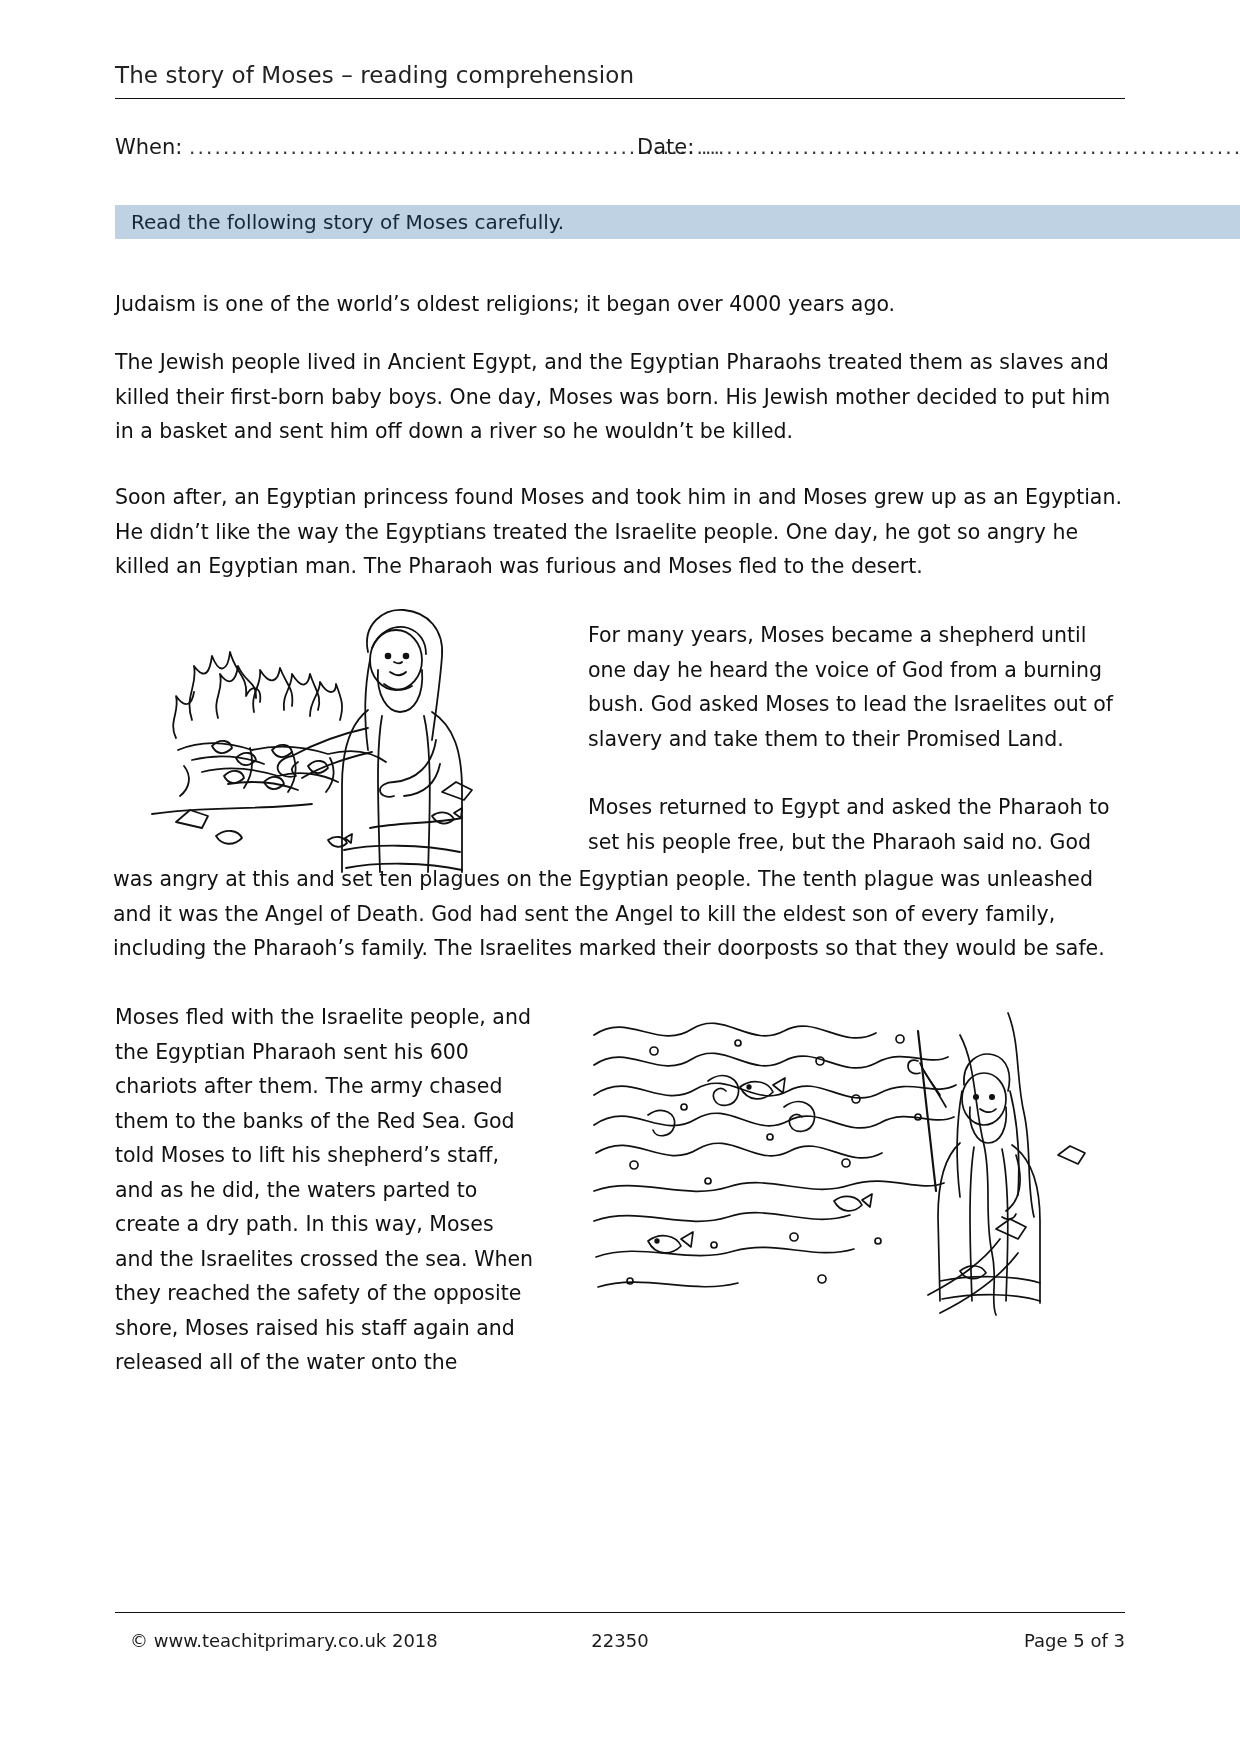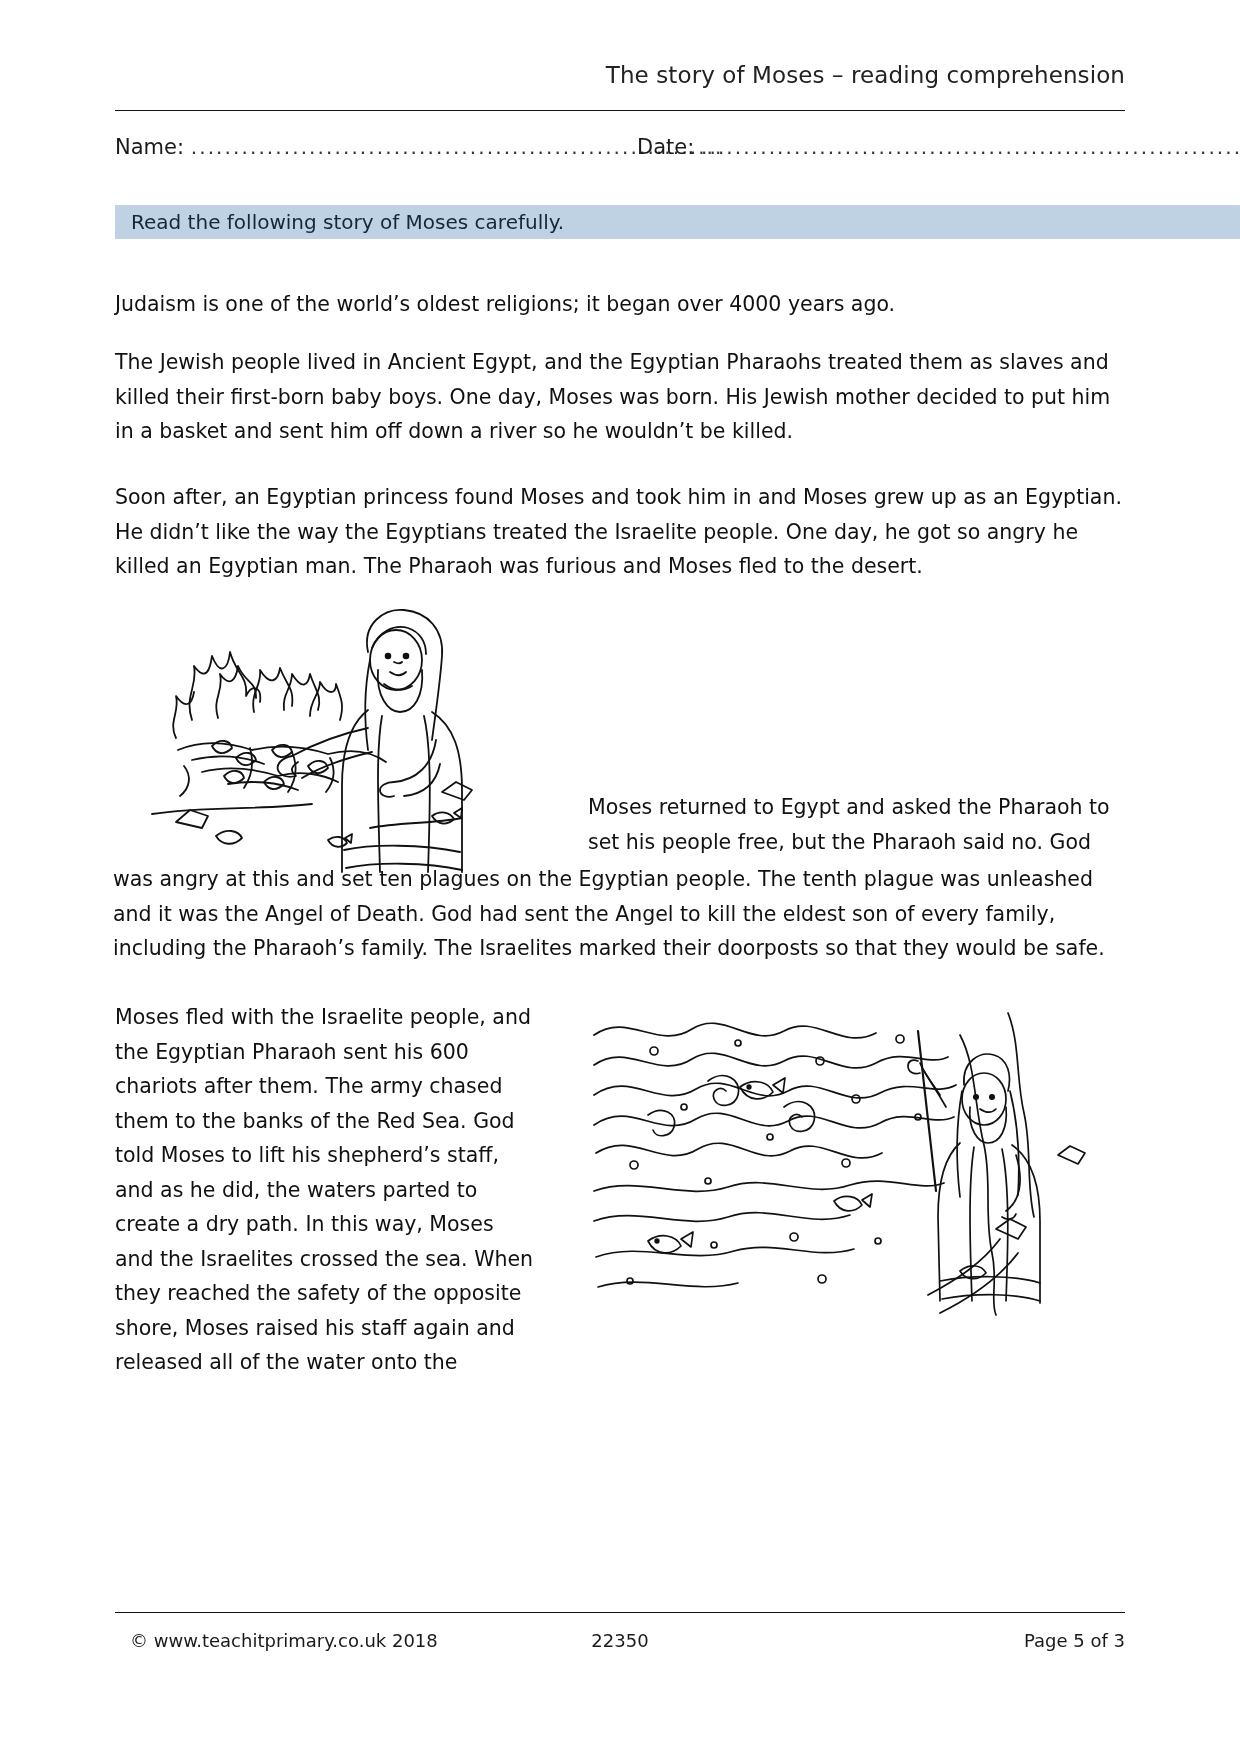--- a/index.html
+++ b/index.html
@@ -22,24 +22,23 @@
     height: 1754px;
     box-sizing: border-box;
     padding: 0;
   }
   
   .header {
     position: absolute;
     left: 115px;
     top: 62px;
     width: 1010px;
-    text-align: right;
     font-size: 23px;
     color: #222;
-    padding-bottom: 22px;
+    padding-bottom: 10px;
     border-bottom: 1.5px solid #111;
     letter-spacing: 0.1px;
   }
   
   .namedate {
     position: absolute;
     left: 115px;
     top: 135px;
     width: 1010px;
     font-size: 21px;
@@ -124,21 +123,21 @@
 </style>
 </head>
 <body>
 
 <div class="page">
 
   <div class="header">The story of Moses – reading comprehension</div>
 
   <div class="namedate">
     <div class="nm">
-      <span>Name:</span>
+      <span>When:</span>
       <span class="dots">...............................................................</span>
     </div>
     <div class="dt">
       <span>Date:</span>
       <span class="dots">...................................................................</span>
     </div>
   </div>
 
   <div class="banner">Read the following story of Moses carefully.</div>
 
@@ -210,20 +209,21 @@
         <path d="M304 140 C300 166 284 180 262 182"></path>
         <path d="M308 164 C304 184 292 194 272 196"></path>
         <path d="M262 182 c-8 0 -14 4 -14 8 c0 6 8 8 14 6"></path>
 
         <path d="M212 250 C240 244 290 244 328 252"></path>
         <path d="M214 268 C244 262 294 262 330 270"></path>
       </g>
     </svg>
   </div>
 
+  <div class="para" id="p4">For many years, Moses became a shepherd until one day he heard the voice of God from a burning bush. God asked Moses to lead the Israelites out of slavery and take them to their Promised Land.</div>
   <div class="para" id="p6">was angry at this and set ten plagues on the Egyptian people. The tenth plague was unleashed and it was the Angel of Death. God had sent the Angel to kill the eldest son of every family, including the Pharaoh’s family. The Israelites marked their doorposts so that they would be safe.</div>
   <div class="para" id="p5">Moses returned to Egypt and asked the Pharaoh to set his people free, but the Pharaoh said no. God</div>
 
   <div class="para" id="p7">Moses fled with the Israelite people, and the Egyptian Pharaoh sent his 600 chariots after them. The army chased them to the banks of the Red Sea. God told Moses to lift his shepherd’s staff, and as he did, the waters parted to create a dry path. In this way, Moses and the Israelites crossed the sea. When they reached the safety of the opposite shore, Moses raised his staff again and released all of the water onto the</div>
 
   <div class="art" id="art2">
     <svg viewBox="0 0 530 325" width="530" height="325" xmlns="http://www.w3.org/2000/svg">
       <g fill="none" stroke="#111" stroke-width="1.7" stroke-linecap="round" stroke-linejoin="round">
 
         <path d="M6 40 C40 16 70 56 104 34 C136 14 162 54 196 36 C228 18 254 56 288 38"></path>

